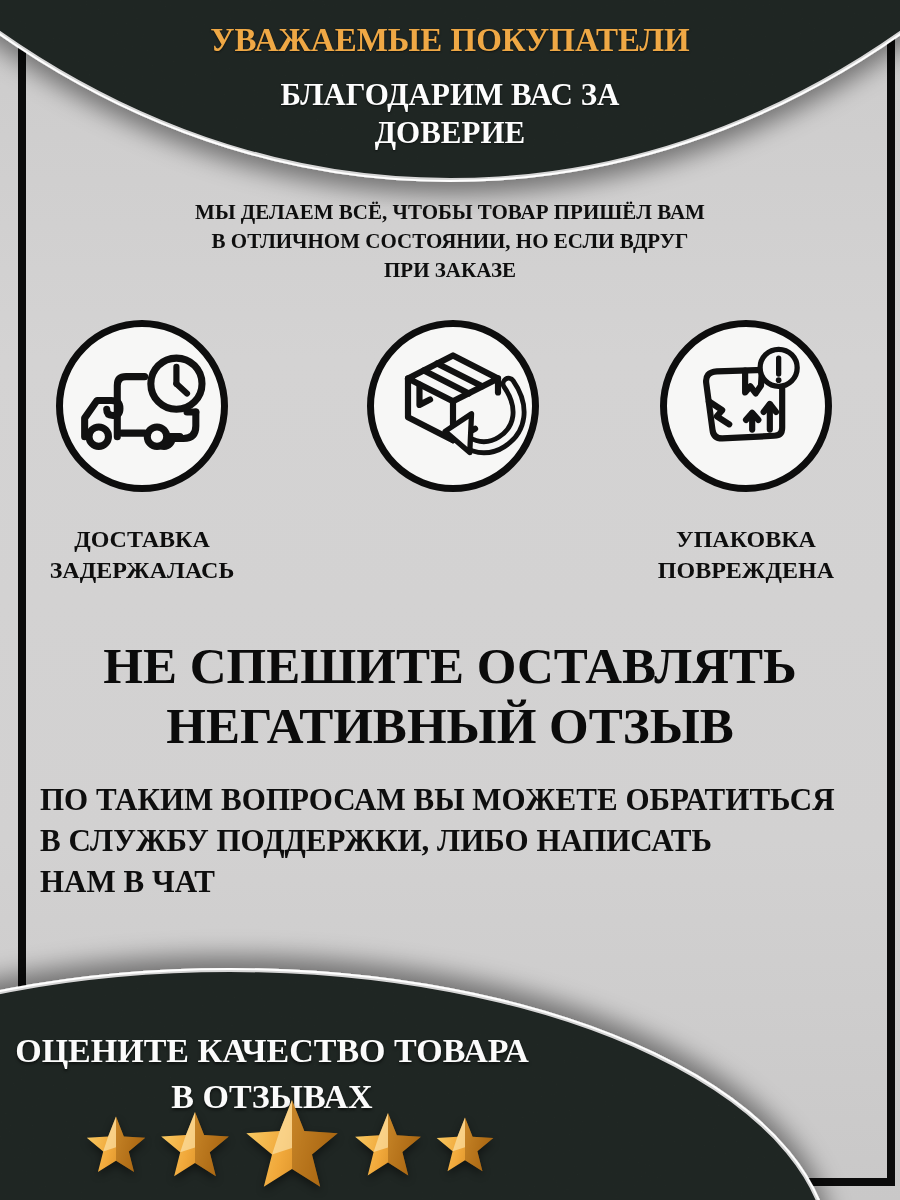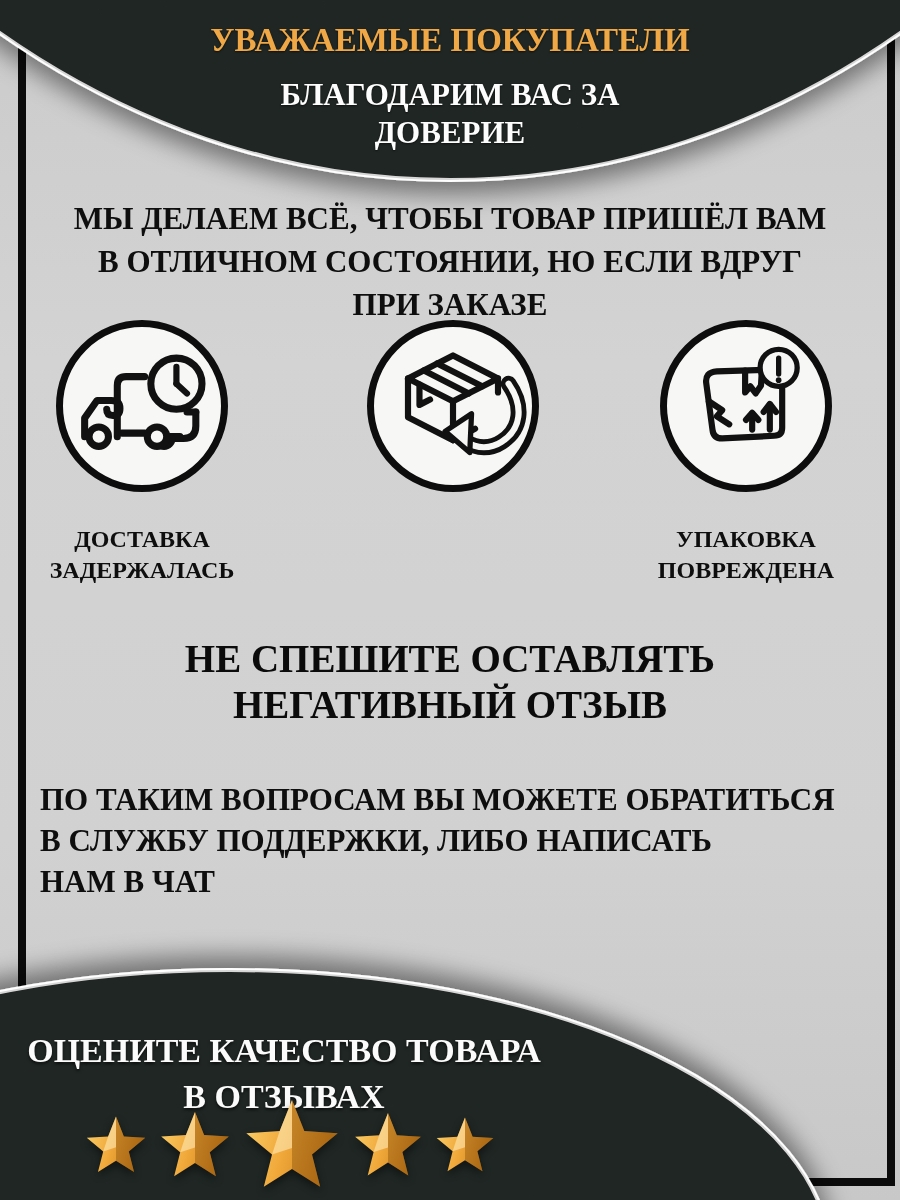--- a/index.html
+++ b/index.html
@@ -19,46 +19,46 @@
     letter-spacing:0px;text-align:center;
     text-shadow:0 1px 2px rgba(0,0,0,.55);
   }
   .header-sub{
     left:0;top:76px;width:900px;
     font-size:31px;line-height:1.23;color:#fdfdfd;text-align:center;
     text-shadow:0 1px 2px rgba(0,0,0,.5);
   }
   .intro{
     left:50px;top:198px;width:800px;
-    font-size:31px;line-height:1.38;color:#0e0e0e;text-align:center;
+    font-size:21px;line-height:1.38;color:#0e0e0e;text-align:center;
   }
   .issues-row{left:0;top:320px;width:900px;height:270px;}
   .issue{position:absolute;top:0;width:260px;}
   .issue .badge{
     width:172px;height:172px;border-radius:50%;
     background:#f7f7f6;border:7px solid #0d0d0d;
     margin:0 auto;box-sizing:border-box;
     display:flex;align-items:center;justify-content:center;
   }
   .issue-1{left:12px;}
   .issue-2{left:323px;}
   .issue-3{left:616px;}
   .issue-label{
     margin-top:32px;font-size:24px;line-height:1.3;color:#0e0e0e;text-align:center;
   }
   .headline{
     left:50px;top:636px;width:800px;
-    font-size:39px;line-height:1.18;color:#0b0b0b;text-align:center;
+    font-size:51px;line-height:1.18;color:#0b0b0b;text-align:center;
   }
   .support{
     left:40px;top:780px;width:820px;
     font-size:31px;line-height:1.32;color:#0e0e0e;text-align:left;
   }
   .footer-text{
-    left:24px;top:1028px;width:520px;
+    left:12px;top:1028px;width:520px;
     font-size:34px;line-height:1.35;color:#fbfbfb;text-align:center;
     text-shadow:0 2px 3px rgba(0,0,0,.6);
   }
   .stars-row{
     left:40px;top:1098px;width:500px;height:96px;
     display:flex;align-items:center;justify-content:center;gap:10px;
   }
   .stars-row svg{filter:drop-shadow(0 4px 4px rgba(0,0,0,.45));}
   .icon-line{stroke:#111;fill:none;stroke-linecap:round;stroke-linejoin:round;}
 </style>

